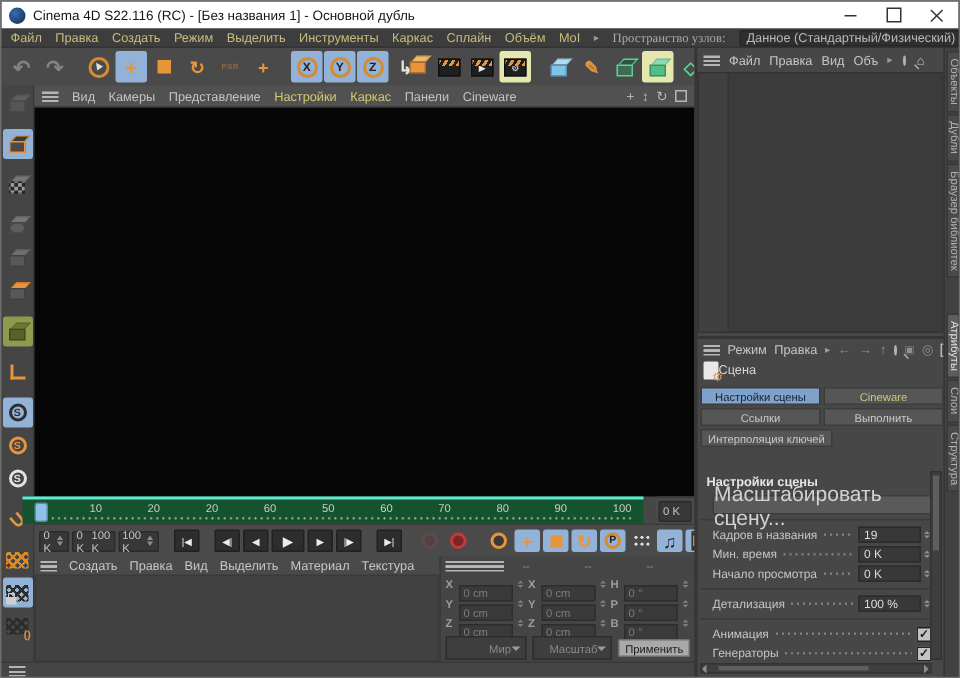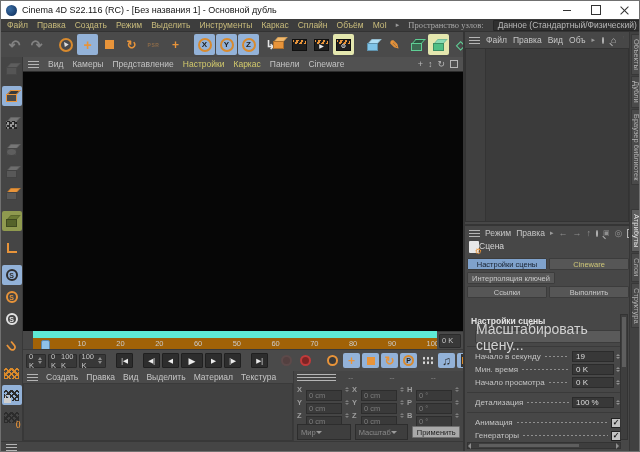--- a/index.html
+++ b/index.html
@@ -71,21 +71,21 @@
 
   
   .vpmenu{position:absolute;left:22px;top:56px;width:440px;height:15px;background:#515151;border-bottom:1px solid #2c2c2c;display:flex;align-items:center;gap:9px;padding:0 5px;font-size:8.5px;color:#c4c4c4;}
   .vpmenu .hl{color:#d3ca6c;}
   .vpr{margin-left:auto;display:flex;gap:5px;align-items:center;color:#b8b8b8;font-size:9px;}
   .maxbox{width:8px;height:8px;border:1px solid #b8b8b8;}
   .bur{width:11px;height:7px;background:repeating-linear-gradient(to bottom,#b5b5b5 0 1.4px,transparent 1.4px 3px);flex:0 0 auto;}
   .viewport{position:absolute;left:22px;top:71px;width:440px;height:259px;background:#060606;}
 
   
-  .tl{position:absolute;left:32px;top:330px;width:414px;height:18px;background:#a16207;border-top:7px solid #5eead4;}
+  .tl{position:absolute;left:14px;top:330px;width:414px;height:18px;background:#14532d;border-top:2px solid #5eead4;}
   .ticknums{display:flex;justify-content:space-between;padding:1px 8px 0 10px;font-size:7.5px;color:#cacaca;}
   .tickdots{height:3px;margin:1px 8px 0 10px;background:radial-gradient(circle,#9d9d9d .7px,transparent .9px) left center/4.1px 3px repeat-x;}
   .playhead{position:absolute;left:8px;top:2px;width:9px;height:13px;background:#8fc1e8;border:1px solid #5e87ab;border-radius:2px;}
   .tlend{position:absolute;left:436px;top:330px;width:26px;height:18px;background:#4a4a4a;border-top:1px solid #3a3a3a;display:flex;align-items:center;padding:2px;}
 
   
   .tr{position:absolute;left:22px;top:348px;width:440px;height:22px;background:#4a4a4a;border-top:1px solid #3a3a3a;display:flex;align-items:center;padding:0 3px;gap:2px;}
   .fld{height:14px;background:#383838;border:1px solid #2b2b2b;display:flex;align-items:center;font-size:7.5px;color:#c6c6c6;padding:0 2px;gap:2px;border-radius:1px;}
   .sp{width:7px;height:12px;display:flex;flex-direction:column;align-items:center;justify-content:center;gap:1px;}
   .sp::before{content:"";border-left:2.5px solid transparent;border-right:2.5px solid transparent;border-bottom:3px solid #8e8e8e;}
@@ -109,21 +109,21 @@
   .co{position:absolute;left:292px;top:370px;width:170px;height:70px;background:#454545;border-left:1px solid #3a3a3a;font-size:7.5px;padding:1px 3px;}
   .cohead{display:flex;align-items:center;height:11px;color:#8e8e8e;gap:2px;}
   .cohead span{flex:1;text-align:left;padding-left:10px;}
   .corow{display:flex;align-items:center;height:13px;gap:2px;}
   .cl{width:7px;font-weight:bold;color:#9d9d9d;}
   .cf{flex:1;height:11px;background:#3a3a3a;border:1px solid #2d2d2d;color:#7d7d7d;display:flex;align-items:center;padding:0 2px;margin-top:11px;}
   .spz{width:6px;height:11px;display:flex;flex-direction:column;align-items:center;justify-content:center;gap:1px;}
   .spz::before{content:"";border-left:2px solid transparent;border-right:2px solid transparent;border-bottom:2.5px solid #7d7d7d;}
   .spz::after{content:"";border-left:2px solid transparent;border-right:2px solid transparent;border-top:2.5px solid #7d7d7d;}
   .cofoot{display:flex;align-items:center;gap:4px;margin-top:2px;}
-  .cdd{flex:1;height:16px;background:#3e3e3e;border:1px solid #2d2d2d;color:#8a8a8a;display:flex;align-items:center;justify-content:flex-start;padding:0 3px;}
+  .cdd{flex:1;height:16px;background:#3e3e3e;border:1px solid #2d2d2d;color:#8a8a8a;display:flex;align-items:center;justify-content:flex-end;padding:0 3px;}
   .apply{flex:1;height:12px;background:#a9a9a9;border:1px solid #6f6f6f;color:#1c1c1c;display:flex;align-items:center;justify-content:center;border-radius:1px;}
 
   
   .sb{position:absolute;left:0;top:440px;width:462px;height:12px;background:#454545;border-top:1px solid #383838;display:flex;align-items:center;padding:0 5px;}
 
   
   .rp{position:absolute;left:462px;top:31px;width:178px;height:421px;background:#474747;border-left:2px solid #353535;font-size:8.5px;}
   .vtabs{position:absolute;right:0;top:0;width:12px;height:100%;background:#414141;border-left:1px solid #363636;}
   .vtab{writing-mode:vertical-rl;font-size:7.5px;color:#b2b2b2;background:#4a4a4a;border:1px solid #383838;padding:4px 0;margin:1px 1px;text-align:center;border-radius:0 2px 2px 0;}
   .vtab.act{background:#5d5d5d;color:#e0e0e0;}
@@ -563,35 +563,35 @@
       <span class="scicon"></span>
       <span>Сцена</span>
     </div>
 
     <div class="atabs">
       <div class="atrow">
         <span class="atab sel">Настройки сцены</span>
         <span class="atab cw">Cineware</span>
       </div>
       <div class="atrow">
-        <span class="atab half">Интерполяция ключей</span>
-      </div>
-      <div class="atrow">
         <span class="atab">Ссылки</span>
         <span class="atab">Выполнить</span>
+      </div>
+      <div class="atrow">
+        <span class="atab half">Интерполяция ключей</span>
       </div>
     </div>
 
     <div class="asec">Настройки сцены</div>
 
     <div class="arows">
       <div class="bigbtn">Масштабировать сцену...</div>
       <div class="adiv"></div>
       <div class="arow">
-        <span>Начало в секунду</span>
+        <span>Кадров в названия</span>
           <span class="lead"></span>
         <span class="af">19</span>
         <span class="aspin"></span>
       </div>
       <div class="arow">
         <span>Мин. время</span>
           <span class="lead"></span>
         <span class="af">0 K</span>
         <span class="aspin"></span>
       </div>

